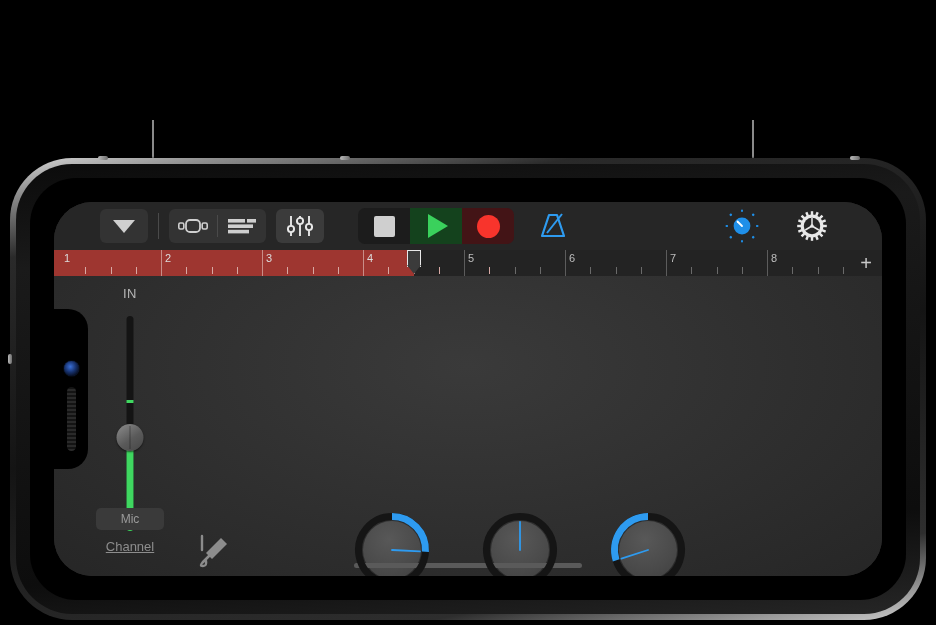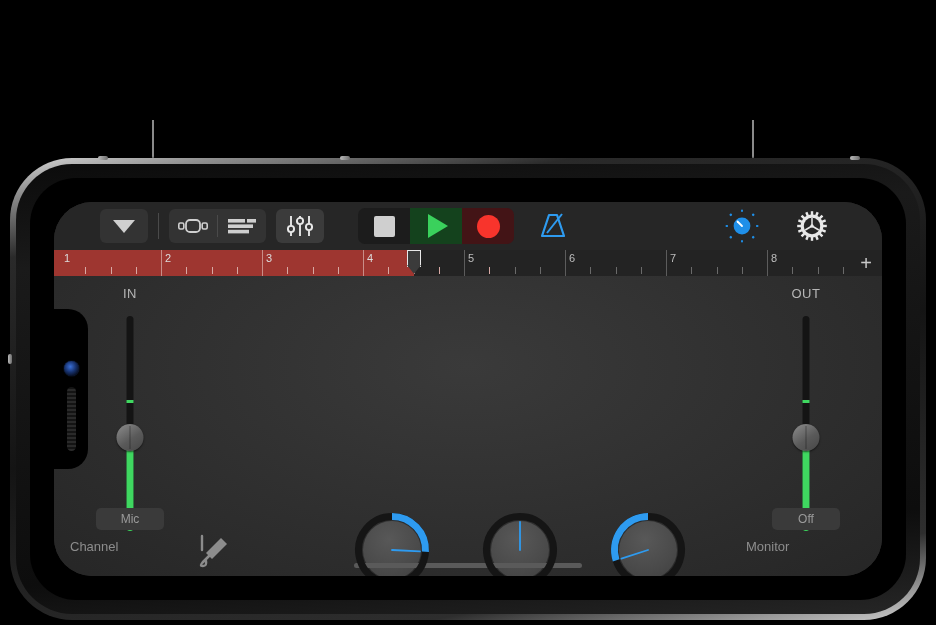--- a/index.html
+++ b/index.html
@@ -85,21 +85,21 @@
     background:#141414;border-radius:4px;}
   .fader-fill{position:absolute;left:0;bottom:0;width:7px;border-radius:4px;background:#3fd760;}
   .fader-mark{position:absolute;left:0;width:7px;height:3px;background:#3fd760;}
   .fader-knob{position:absolute;left:50%;transform:translateX(-50%);width:27px;height:27px;border-radius:50%;
     background:linear-gradient(145deg,#8e8e8e,#5a5a5a 55%,#464646);
     box-shadow:0 1px 2px rgba(0,0,0,.6);}
   .fader-knob:after{content:"";position:absolute;left:13px;top:2px;width:1px;height:23px;background:rgba(0,0,0,.35);}
   .cs-button{position:absolute;left:50%;transform:translateX(-50%);bottom:46px;width:68px;height:22px;
     border-radius:5px;background:#3a3a3a;display:flex;align-items:center;justify-content:center;
     font-size:12px;color:#9a9a9a;}
-  .cs-sub{position:absolute;left:0;right:0;bottom:22px;font-size:13px;color:#8d8d8d;}
+  .cs-sub{position:absolute;left:0;right:0;bottom:22px;text-align:center;font-size:13px;color:#8d8d8d;text-decoration:underline;}
 
   .jack{position:absolute;left:143px;top:258px;width:34px;height:34px;}
 
   
   .knobs{position:absolute;left:0;right:0;top:0;bottom:0;}
   .knob-wrap{position:absolute;width:110px;text-align:center;}
   .knob{position:relative;width:76px;height:76px;margin:0 auto;}
   .knob svg{position:absolute;left:0;top:0;}
   .knob-face{position:absolute;left:9px;top:9px;width:58px;height:58px;border-radius:50%;
     background:radial-gradient(circle at 45% 32%,#585858,#4a4a4a 60%,#3e3e3e);}
@@ -350,30 +350,20 @@
                       <path d="M 6.1396067041123565 48.35206931156075 A 33.5 33.5 0 0 1 38 4.5" fill="none" stroke="#2e9bf0" stroke-width="7" stroke-linecap="butt"></path>
                     </svg>
                     <div class="knob-face"></div>
                     <svg width="76" height="76" viewBox="0 0 76 76" style="z-index: 3;">
                       <line x1="38" y1="38" x2="11.370417543735702" y2="46.65247584249853" stroke="#2e9bf0" stroke-width="1.8" stroke-linecap="round"></line>
                     </svg>
                   </div>
                 </div>
               </div>
 
-            <div class="chanstrip" style="right:16px;">
-              <div class="cs-label">OUT</div>
-              <div class="fader-track">
-                <div class="fader-fill" style="height:98px;"></div>
-                <div class="fader-mark" style="bottom:128px;"></div>
-              </div>
-              <div class="fader-knob" style="top:148px;"></div>
-              <div class="cs-button">Off</div>
-              <div class="cs-sub">Monitor</div>
-            </div>
 
             <div class="home-ind"></div>
           </div>
 
         </div>
       </div>
     </div>
   </div>
 </div>
 

